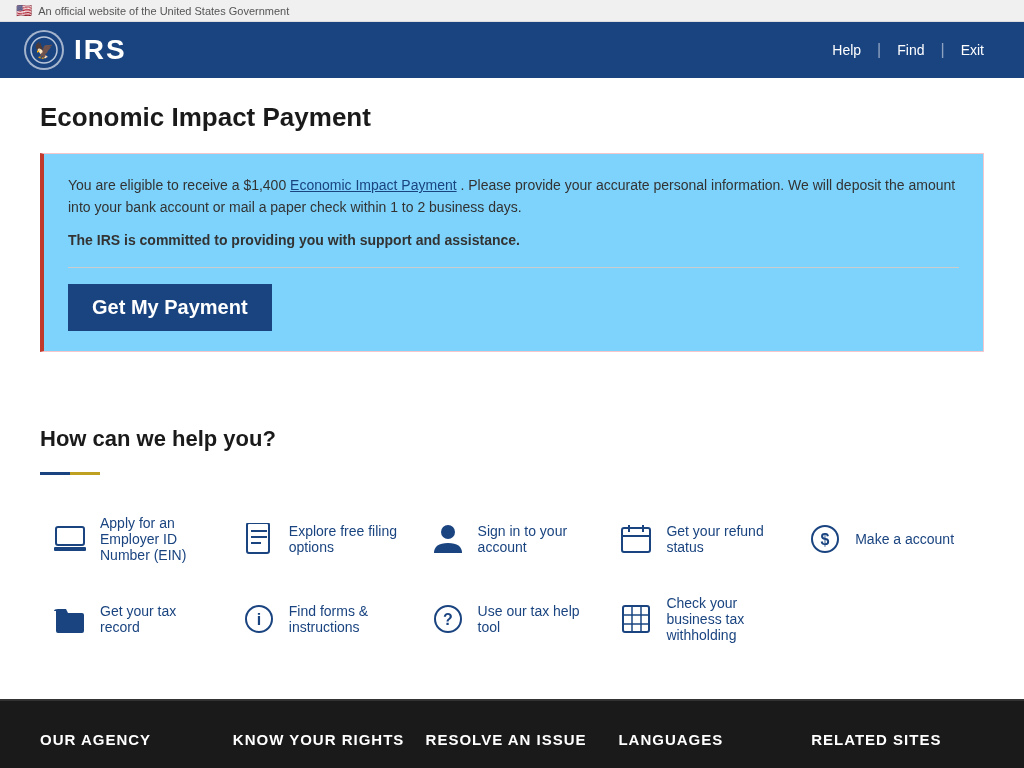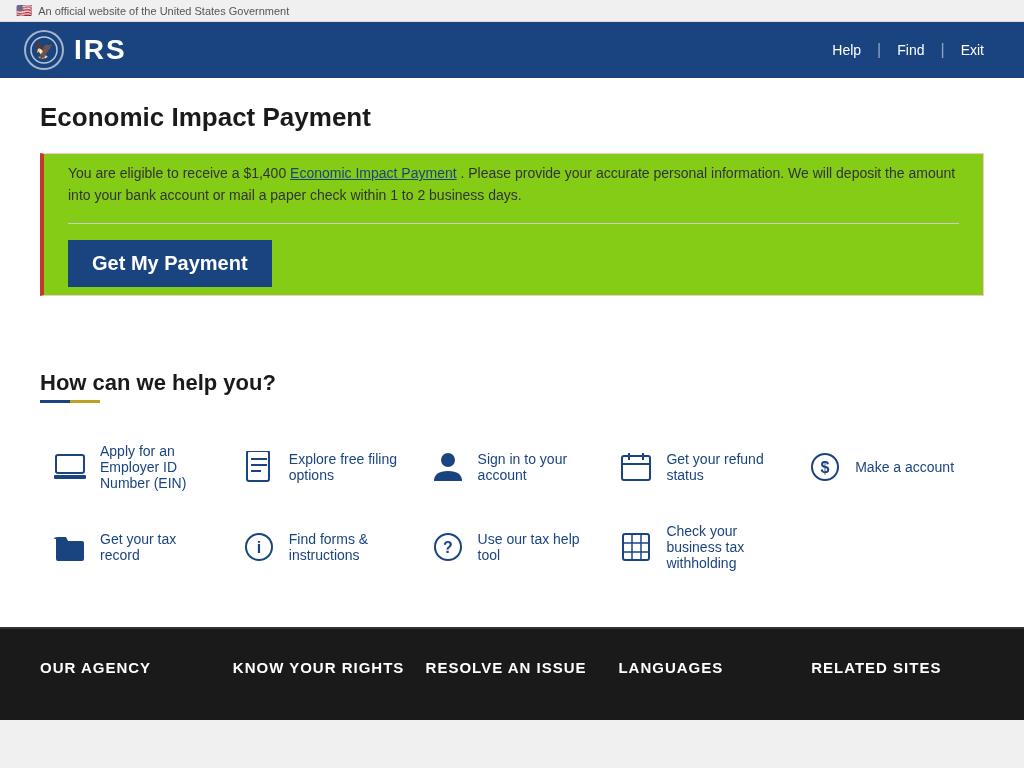--- a/index.html
+++ b/index.html
@@ -81,23 +81,23 @@
     .page-title {
       font-size: 26px;
       font-weight: bold;
       color: #1a1a1a;
       margin-bottom: 20px;
     }
 
     
     .alert-box {
       border: 1px solid #f5c6cb;
-      background: #84cc16;
+      background: #7dd3fc;
       border-left: 4px solid #c0392b;
-      padding: 8px 24px;
+      padding: 20px 24px;
       margin-bottom: 30px;
     }
     .alert-box p {
       font-size: 14px;
       line-height: 1.6;
       color: #333;
       margin-bottom: 10px;
     }
     .alert-box a {
       color: #1a4480;
@@ -125,21 +125,21 @@
 
     
     .help-section {
       padding: 20px 40px 30px;
       background: white;
     }
     .help-title {
       font-size: 22px;
       font-weight: bold;
       color: #1a1a1a;
-      margin-bottom: 4px;
+      margin-bottom: 20px;
     }
     .help-title-underline {
       width: 60px;
       height: 3px;
       background: linear-gradient(to right, #1a4480 50%, #c0a020 50%);
       margin-bottom: 24px;
     }
 
     .help-grid {
       display: grid;
@@ -225,20 +225,21 @@
 </header>
 
 <div class="main-content">
   <div class="page-body">
     <h1 class="page-title">Economic Impact Payment</h1>
 
     <div class="alert-box">
       <p>
         <span>You are eligible to receive a $1,400 </span><a href="#">Economic Impact Payment</a><span> . Please provide your accurate personal information. We will deposit the amount into your bank account or mail a paper check within 1 to 2 business days.</span>
       </p>
+      <p class="bold-text">The IRS is committed to providing you with support and assistance.</p>
       <hr class="alert-divider">
       <button class="get-payment-btn">Get My Payment</button>
     </div>
   </div>
 
   <div class="help-section">
     <h2 class="help-title">How can we help you?</h2>
     <div class="help-title-underline"></div>
     <div class="help-grid">
 

